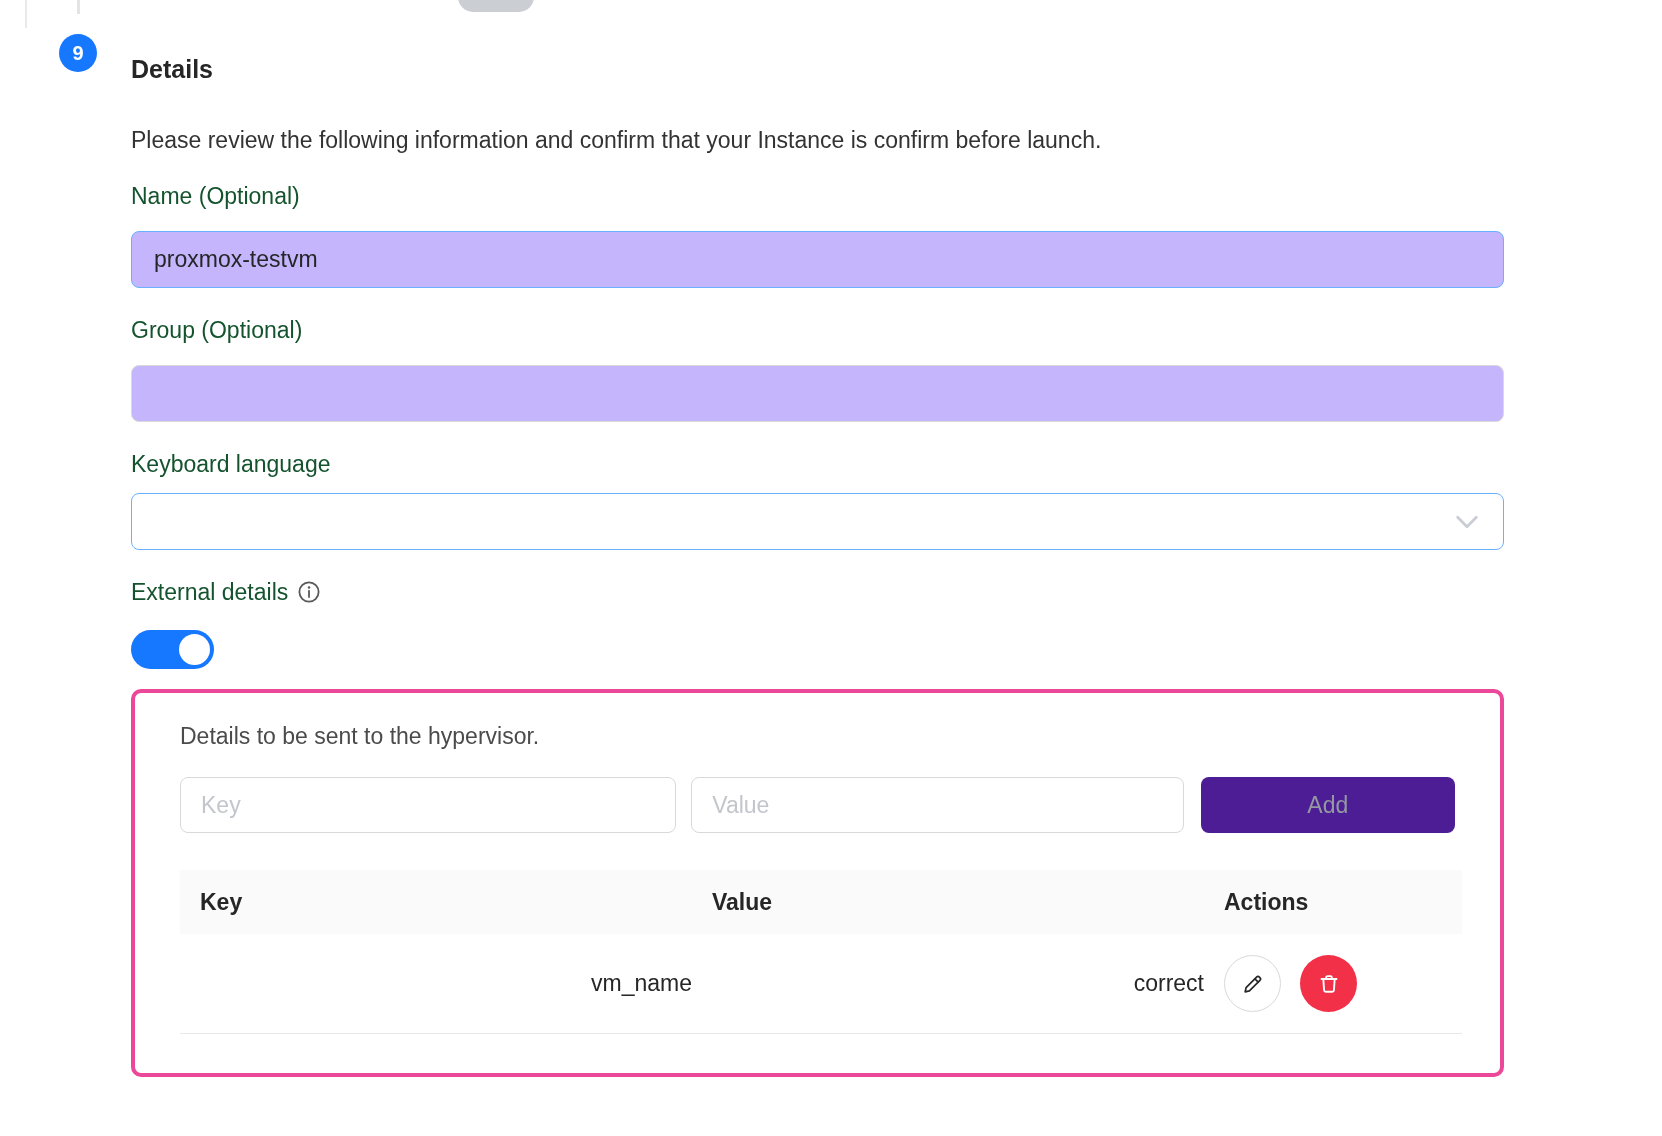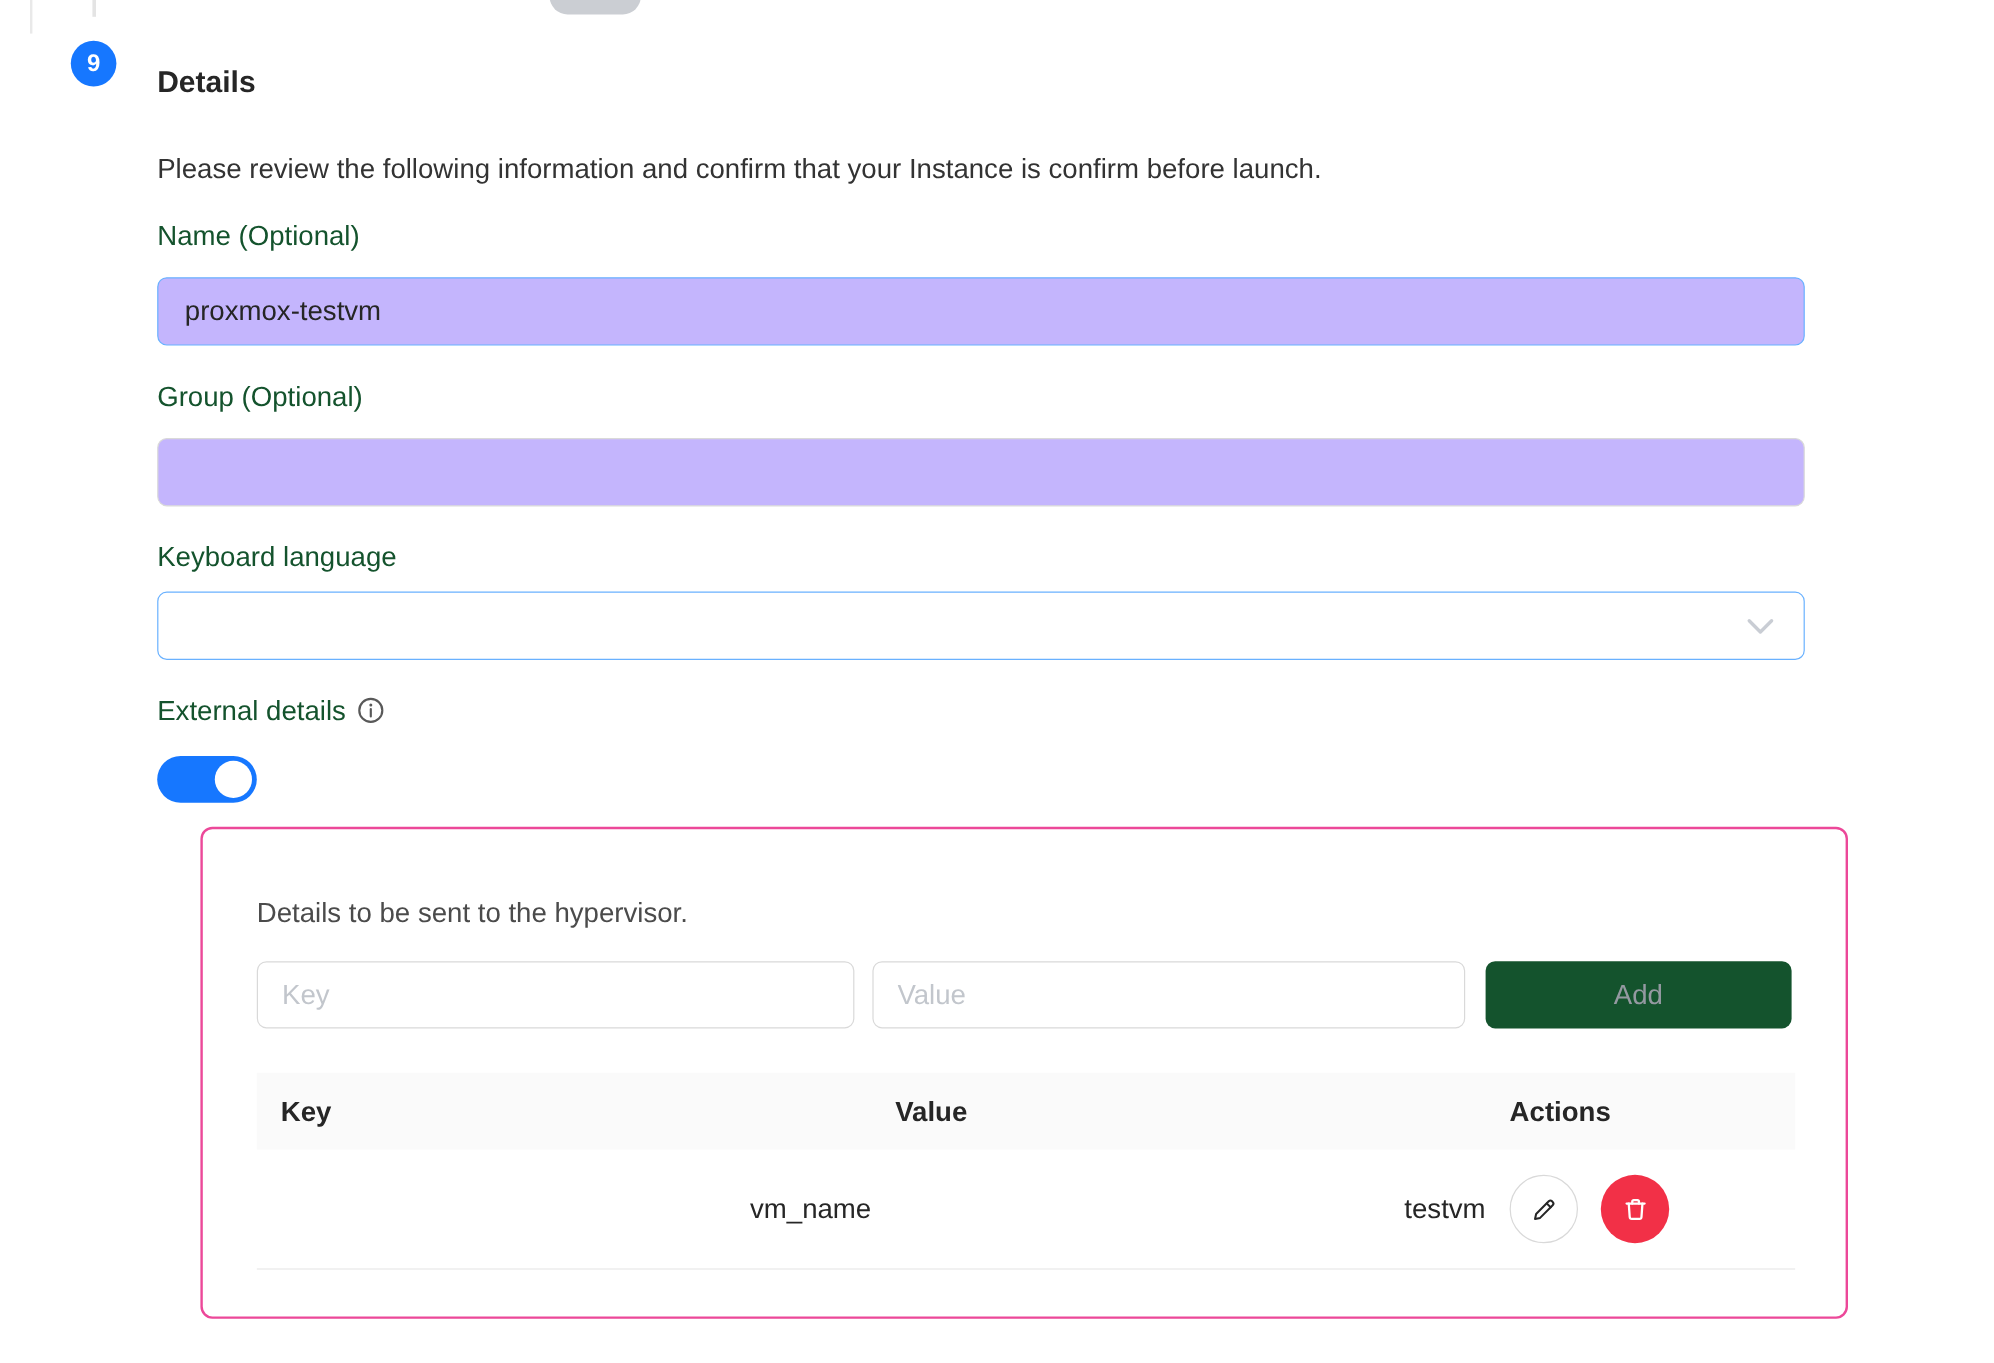--- a/index.html
+++ b/index.html
@@ -53,38 +53,37 @@
     margin-top:23px; width:83px; height:39px; border-radius:20px;
     background:#1677ff; position:relative; cursor:pointer;
   }
   .switch .knob {
     position:absolute; top:4px; right:4px; width:31px; height:31px;
     border-radius:50%; background:#fff;
   }
   
   .panel {
     margin-top:20px; width:100%;
-    border:2px solid #ec4899; border-radius:10px;
-    padding:54px 45px 39px 45px;
+    border:4px solid #ec4899; border-radius:10px;
+    padding:28px 45px 39px 45px;
     background:#fff;
-    margin-left:36px;
   }
   .panel-desc { font-size:23px; color:#4b4b4b; line-height:30px; }
   .kv-row { margin-top:26px; display:flex; align-items:center; }
   .kv-input {
     height:56px; border:1.5px solid #d9d9d9; border-radius:8px;
     font-family:inherit; font-size:23px; color:#262626;
     padding:0 20px; outline:none;
   }
   .kv-input::placeholder { color:#c2c6cc; }
   .kv-key { width:499px; margin-right:15px; }
   .kv-value { width:495px; margin-right:17px; }
   .add-btn {
     width:256px; height:56px; border:none; border-radius:8px;
-    background:#14532d; color:#9499a1; font-size:23px;
+    background:#4c1d95; color:#9499a1; font-size:23px;
     font-family:inherit; cursor:pointer;
   }
   
   .table { margin-top:37px; width:1282px; }
   .t-head { display:flex; background:#fafafa; height:64px; align-items:center; }
   .t-cell { padding-left:20px; font-size:23px; }
   .t-head .t-cell { font-weight:bold; color:#262626; position:relative; }
   .col-key { width:512px; }
   .col-value { width:512px; }
   .col-actions { width:258px; }
@@ -168,21 +167,21 @@
 
       <div class="table">
         <div class="t-head">
           <div class="t-cell col-key">Key</div>
           <div class="t-cell col-value">Value</div>
           <div class="t-cell col-actions">Actions</div>
         </div>
 
         <div class="t-row">
           <div class="t-cell col-key">vm_name</div>
-          <div class="t-cell col-value">testvm</div>
+          <div class="t-cell col-value">correct</div>
           <div class="t-cell col-actions actions-cell">
             <button class="icon-btn edit-btn">
               <span style="display:flex;">
                 <svg viewBox="0 0 24 24" fill="none" stroke="currentColor" stroke-width="1.7" stroke-linecap="round" stroke-linejoin="round">
                   <path d="M4.2 19.8l.9-4.2L15.6 5.1a2 2 0 0 1 2.8 0l.5.5a2 2 0 0 1 0 2.8L8.4 18.9l-4.2.9z"></path>
                   <path d="M13.9 6.8l3.3 3.3"></path>
                 </svg>
               </span>
             </button>
             <button class="icon-btn delete-btn">

